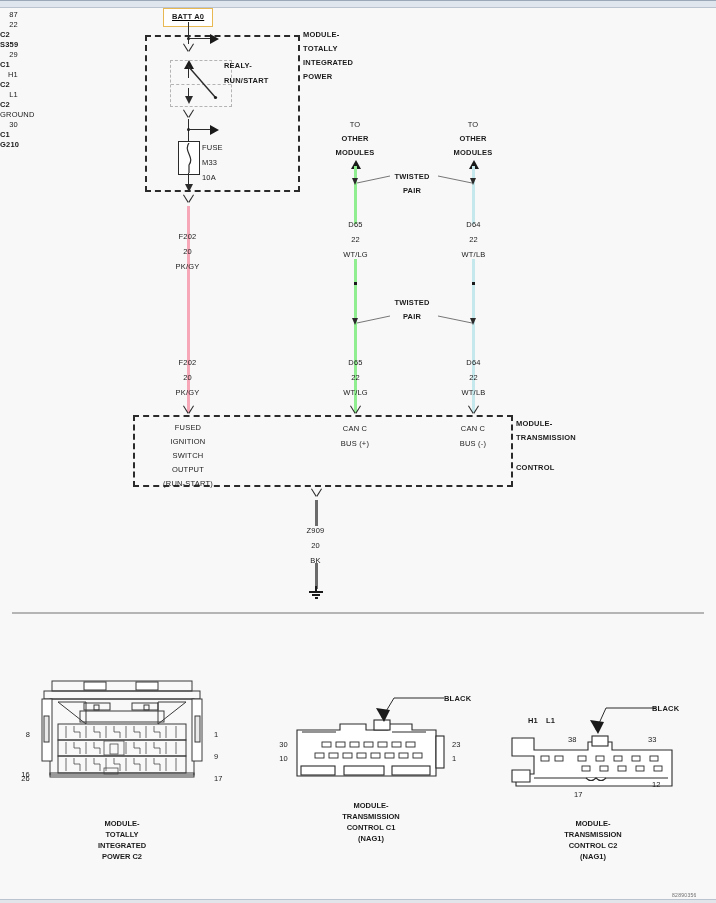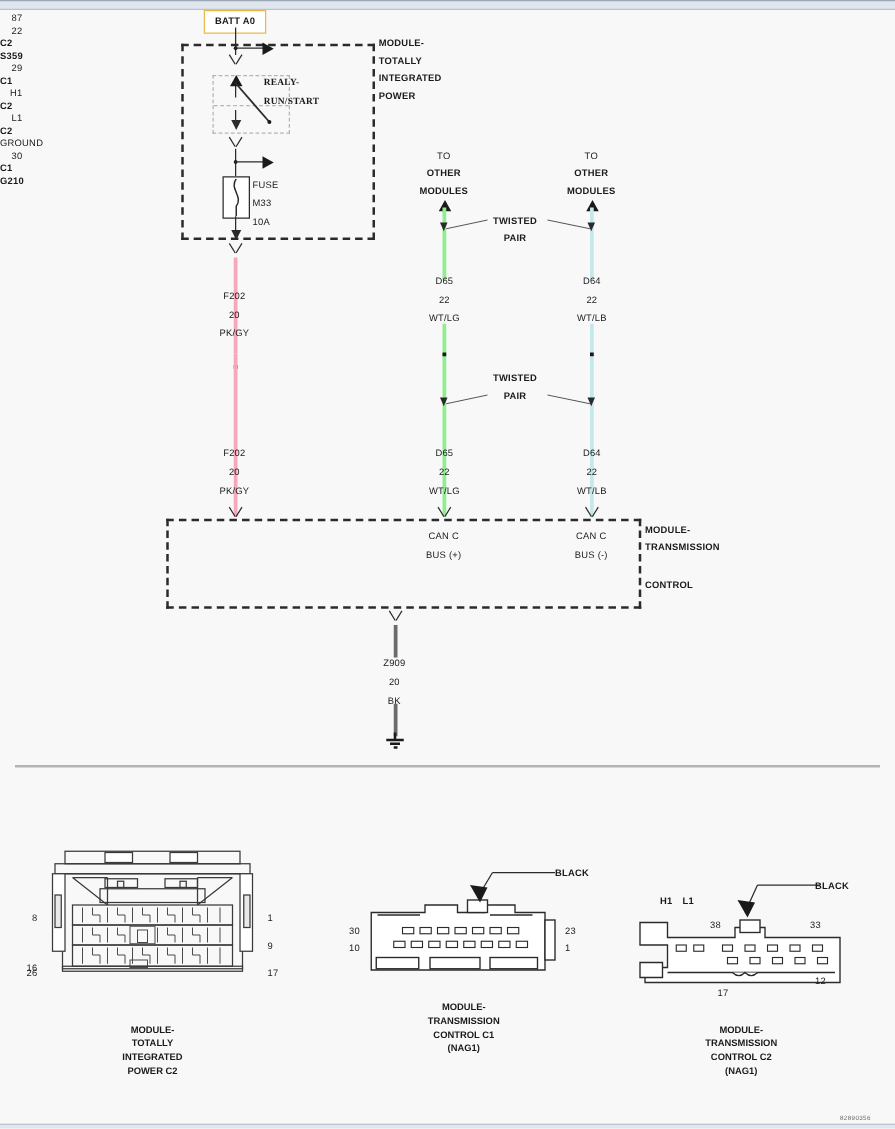--- a/index.html
+++ b/index.html
@@ -146,21 +146,21 @@
     letter-spacing: 0.3px;
   }
 </style>
 </head>
 <body>
 
 <div id="page">
 
   <div class="topbar"></div>
 
-  <div class="battbox" style="left:163px; top:8px;">
+  <div class="battbox" style="left:163px; top:8px;text-decoration:underline;">
     <div class="txt b">BATT A0</div>
   </div>
 
   <div class="dashv" style="left:145px; top:35px; height:157px;"></div>
   <div class="dashh" style="left:145px; top:35px; width:155px;"></div>
   <div class="dashh" style="left:145px; top:190px; width:155px;"></div>
   <div class="dashv" style="left:298px; top:35px; height:157px;"></div>
 
   <div class="abs" style="left:303px; top:30px;">
     <div class="txt b">MODULE-</div>
@@ -185,21 +185,21 @@
   <div class="arrU" style="left:184px; top:60px;"></div>
 
   <svg class="abs" style="left:168px; top:58px;" width="70" height="48">
     <line x1="20" y1="8" x2="47" y2="39" stroke="#2b2b2b" stroke-width="1.4"></line>
     <circle cx="47.5" cy="39.5" r="1.6" fill="#1a1a1a"></circle>
   </svg>
 
   <div class="vline" style="left:188px; top:88px; height:12px;"></div>
   <div class="arrD" style="left:184.5px; top:96px;"></div>
 
-  <div class="abs" style="left:211px; top:61px;font-family:Liberation Serif, serif;">
+  <div class="abs" style="left:224px; top:61px;">
     <div class="txt b">REALY-</div>
     <div class="txt b" style="margin-top:5px">RUN/START</div>
   </div>
 
   <div class="pinY" style="left:182px; top:110px;"></div>
   <div class="txt r" style="left:160px; top:114px; width:18px;">87</div>
 
   <div class="vline" style="left:188px; top:119px; height:22px;"></div>
   <div class="dot" style="left:186.5px; top:128px;"></div>
   <div class="hline" style="left:188px; top:129px; width:23px;"></div>
@@ -315,20 +315,27 @@
 
   <div class="abs" style="left:516px; top:419px;">
     <div class="txt b">MODULE-</div>
     <div class="txt b" style="margin-top:4px">TRANSMISSION</div>
     <div class="txt b" style="margin-top:20px">CONTROL</div>
   </div>
 
   <div class="pinY" style="left:182px; top:406px;"></div>
   <div class="txt r" style="left:160px; top:410px; width:18px;">29</div>
   <div class="txt b" style="left:197px; top:408px;">C1</div>
+  <div class="abs" style="left:147px; top:423px; width:82px;">
+    <div class="txt c">FUSED</div>
+    <div class="txt c" style="margin-top:4px">IGNITION</div>
+    <div class="txt c" style="margin-top:4px">SWITCH</div>
+    <div class="txt c" style="margin-top:4px">OUTPUT</div>
+    <div class="txt c" style="margin-top:4px">(RUN-START)</div>
+  </div>
 
   <div class="pinY" style="left:349px; top:406px;"></div>
   <div class="txt r" style="left:328px; top:410px; width:18px;">H1</div>
   <div class="txt b" style="left:364px; top:408px;">C2</div>
   <div class="abs" style="left:325px; top:424px; width:60px;">
     <div class="txt c">CAN C</div>
     <div class="txt c" style="margin-top:5px">BUS (+)</div>
   </div>
 
   <div class="pinY" style="left:467px; top:406px;"></div>

